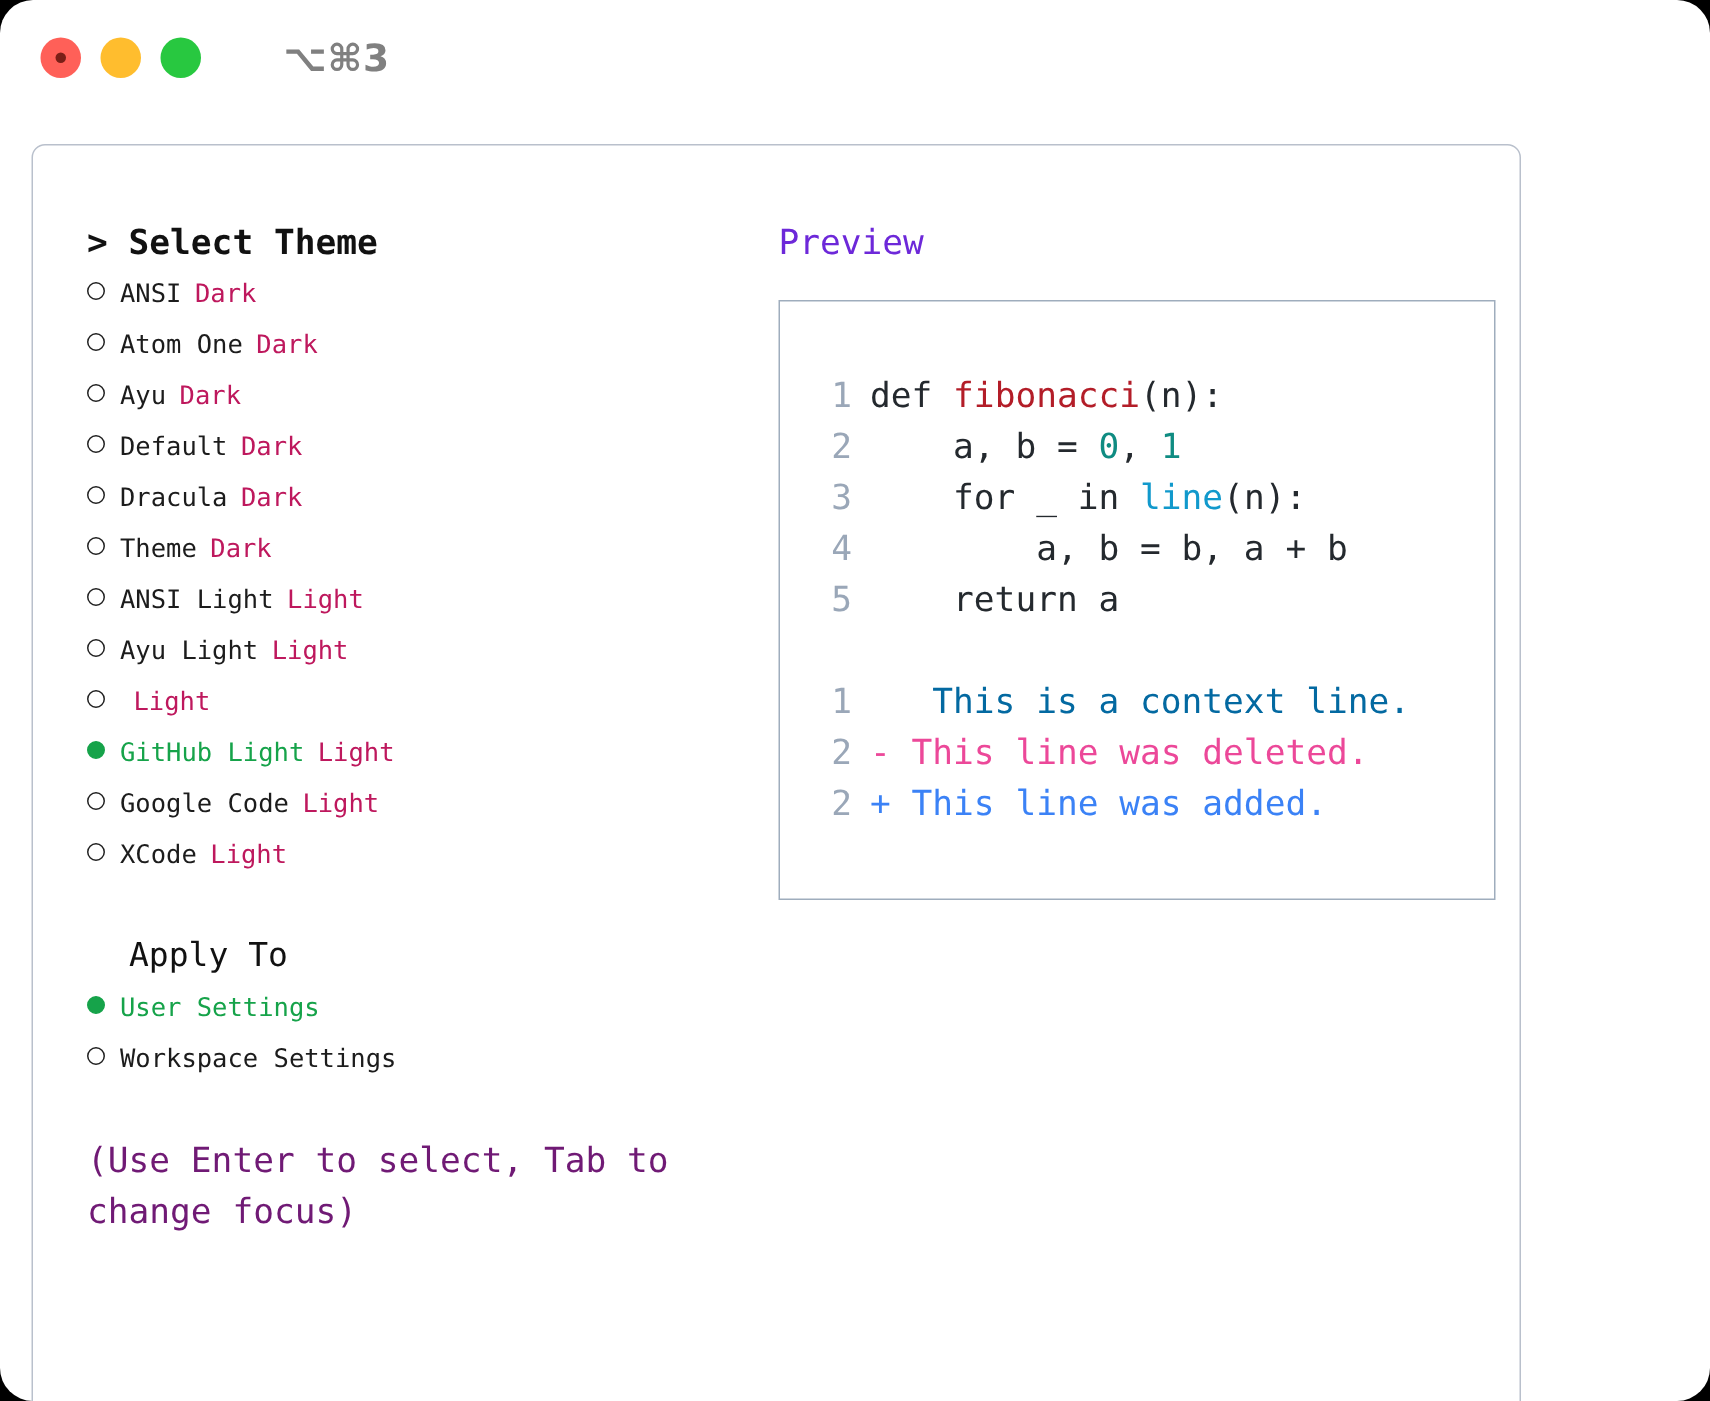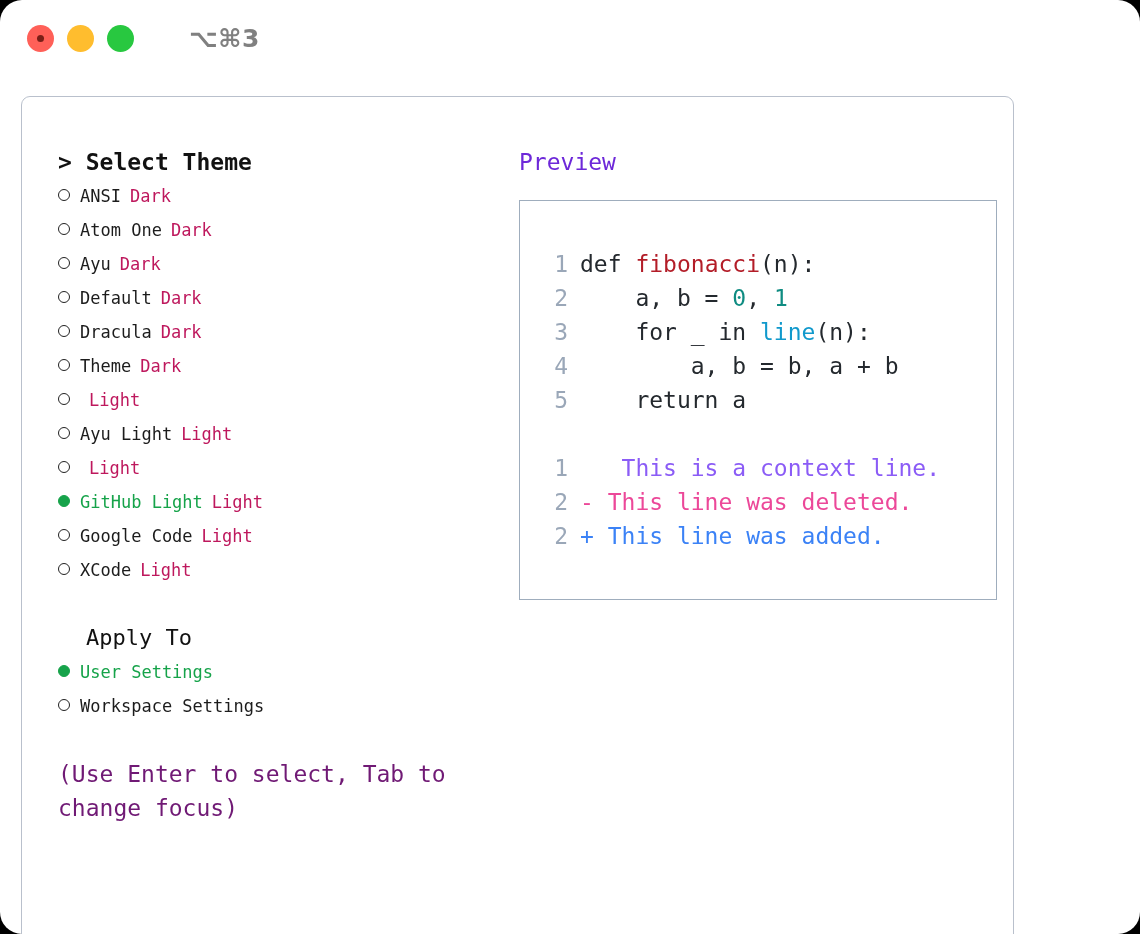--- a/index.html
+++ b/index.html
@@ -171,21 +171,21 @@
     text-align: right;
     margin-right: 12px;
   }
   .code-text { color: #24292e; }
 
   .tok-fn    { color: #b31d28; }
   .tok-num   { color: #0f8c82; }
   .tok-call  { color: #1199cc; }
   .tok-plain { color: #24292e; }
 
-  .diff-ctx { color: #8b5cf6; }
+  .diff-ctx { color: #0369a1; }
   .diff-del { color: #ec4899; }
   .diff-add { color: #3b82f6; }
 </style>
 </head>
 <body>
 
 <div id="window">
 
   <div id="titlebar">
     <div class="dot red">
@@ -203,21 +203,21 @@
 
         <div class="section-title">&gt; Select Theme</div>
 
         <div id="theme-list">
             <div class="opt-row"><span class="bullet"><span class="circle"></span></span><span class="opt-label">ANSI</span><span class="opt-badge">Dark</span></div>
             <div class="opt-row"><span class="bullet"><span class="circle"></span></span><span class="opt-label">Atom One</span><span class="opt-badge">Dark</span></div>
             <div class="opt-row"><span class="bullet"><span class="circle"></span></span><span class="opt-label">Ayu</span><span class="opt-badge">Dark</span></div>
             <div class="opt-row"><span class="bullet"><span class="circle"></span></span><span class="opt-label">Default</span><span class="opt-badge">Dark</span></div>
             <div class="opt-row"><span class="bullet"><span class="circle"></span></span><span class="opt-label">Dracula</span><span class="opt-badge">Dark</span></div>
             <div class="opt-row"><span class="bullet"><span class="circle"></span></span><span class="opt-label">Theme</span><span class="opt-badge">Dark</span></div>
-            <div class="opt-row"><span class="bullet"><span class="circle"></span></span><span class="opt-badge">Light</span></div>
+            <div class="opt-row"><span class="bullet"><span class="circle"></span></span><span class="opt-label">ANSI Light</span><span class="opt-badge">Light</span></div>
             <div class="opt-row"><span class="bullet"><span class="circle"></span></span><span class="opt-label">Ayu Light</span><span class="opt-badge">Light</span></div>
             <div class="opt-row"><span class="bullet"><span class="circle"></span></span><span class="opt-badge">Light</span></div>
             <div class="opt-row selected"><span class="bullet"><span class="circle"></span></span><span class="opt-label">GitHub Light</span><span class="opt-badge">Light</span></div>
             <div class="opt-row"><span class="bullet"><span class="circle"></span></span><span class="opt-label">Google Code</span><span class="opt-badge">Light</span></div>
             <div class="opt-row"><span class="bullet"><span class="circle"></span></span><span class="opt-label">XCode</span><span class="opt-badge">Light</span></div>
           </div>
 
         <div class="spacer-line"></div>
 
         <div class="subsection-title">Apply To</div>

